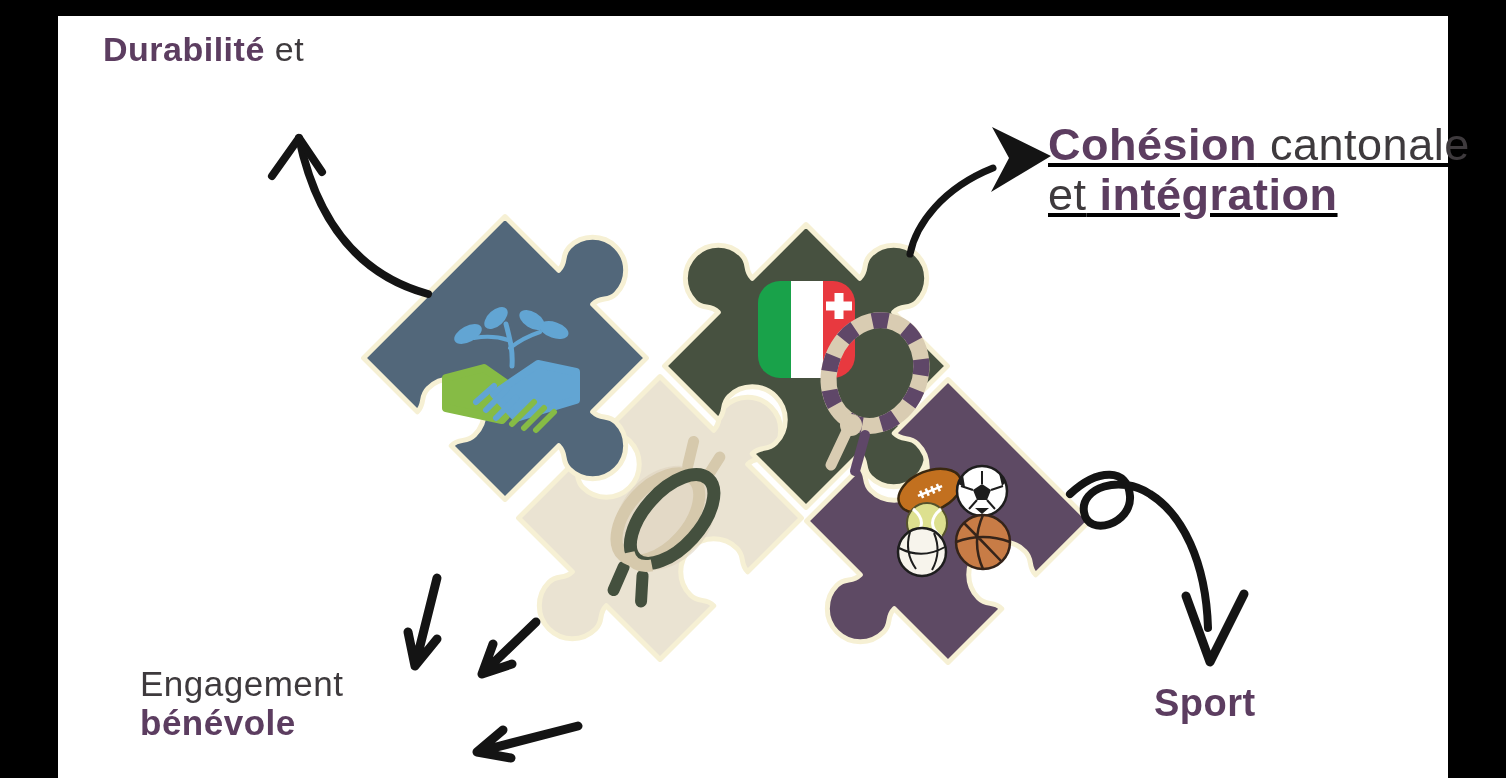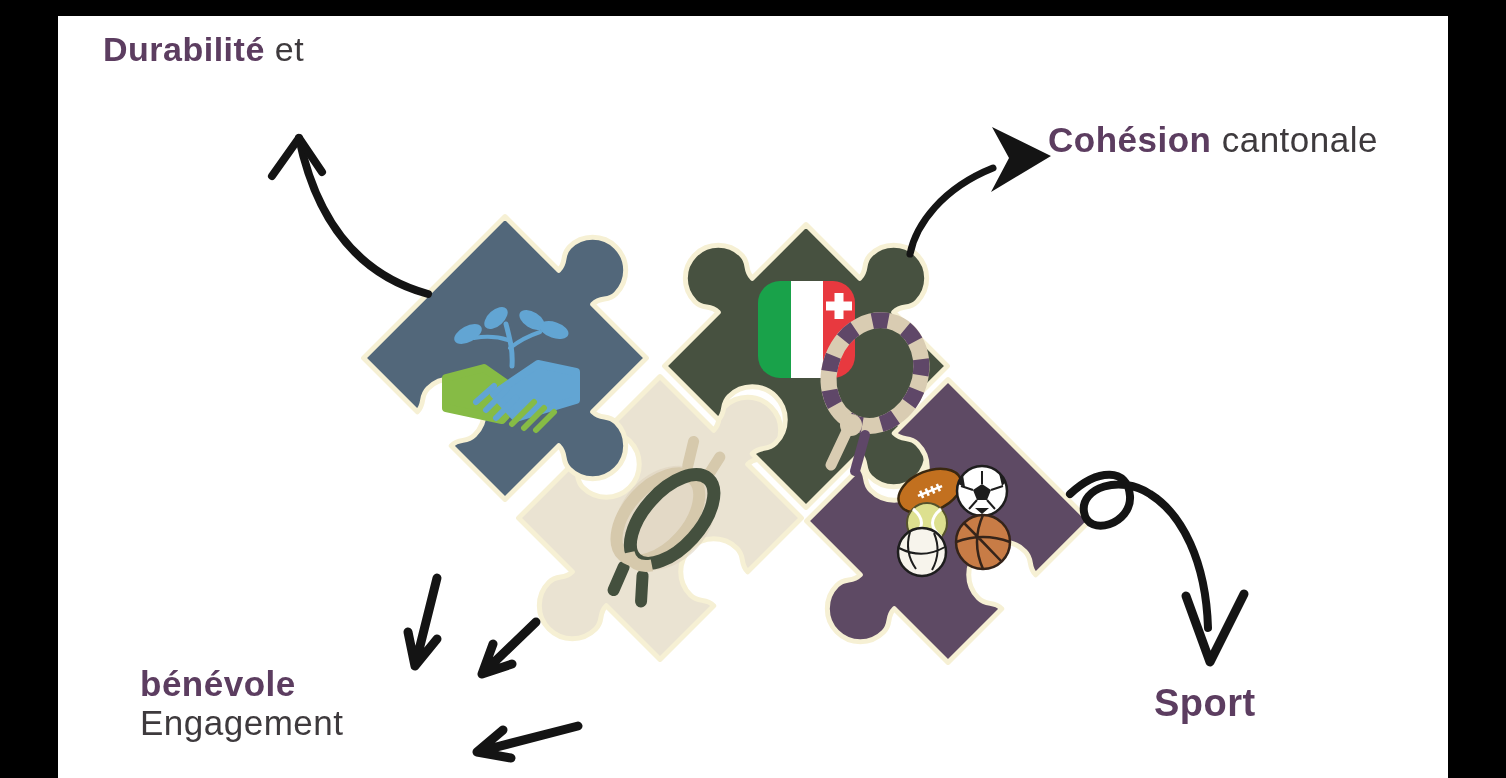--- a/index.html
+++ b/index.html
@@ -3,21 +3,21 @@
 <meta charset="utf-8">
 <style>
   html,body{margin:0;padding:0;background:#000;}
   .stage{position:relative;width:1506px;height:778px;background:#000;overflow:hidden;
          font-family:"Liberation Sans",sans-serif;}
   .content{position:absolute;left:58px;top:16px;width:1390px;height:772px;background:#fff;}
   .label{position:absolute;line-height:1.12;letter-spacing:.5px;white-space:nowrap;}
   .p{color:#5C3D60;font-weight:700;}
   .d{color:#3E3A3D;font-weight:400;}
   .lbl-durability{left:45px;top:14px;font-size:34px;}
-  .lbl-cohesion{left:990px;top:104px;font-size:35px;}
+  .lbl-cohesion{left:990px;top:104px;font-size:45px;text-decoration:underline;}
   .lbl-volunteer{left:82px;top:648px;font-size:35px;}
   .lbl-sport{left:1096px;top:650px;font-size:38px;margin-top:16px;}
   svg{position:absolute;left:0;top:0;}
 </style>
 </head>
 <body>
 
 <div class="stage">
   <div class="content">
 
@@ -135,25 +135,26 @@
         <path d="M 1128,580 L 1152,646 L 1186,578" stroke-width="9"></path>
       </g>
     </svg>
 
     <div class="label lbl-durability">
       <div><span class="p">Durabilité</span><span class="d"> et</span></div>
     </div>
 
     <div class="label lbl-cohesion">
       <div><span class="p">Cohésion</span><span class="d"> cantonale</span></div>
+      <div><span class="d">et</span><span class="p"> intégration</span></div>
     </div>
 
     <div class="label lbl-volunteer">
+      <div><span class="d">Engagement</span></div>
       <div><span class="p">bénévole</span></div>
-      <div><span class="d">Engagement</span></div>
     </div>
 
     <div class="label lbl-sport">
       <span class="p">Sport</span>
     </div>
 
   </div>
 </div>
 
 </body></html>

